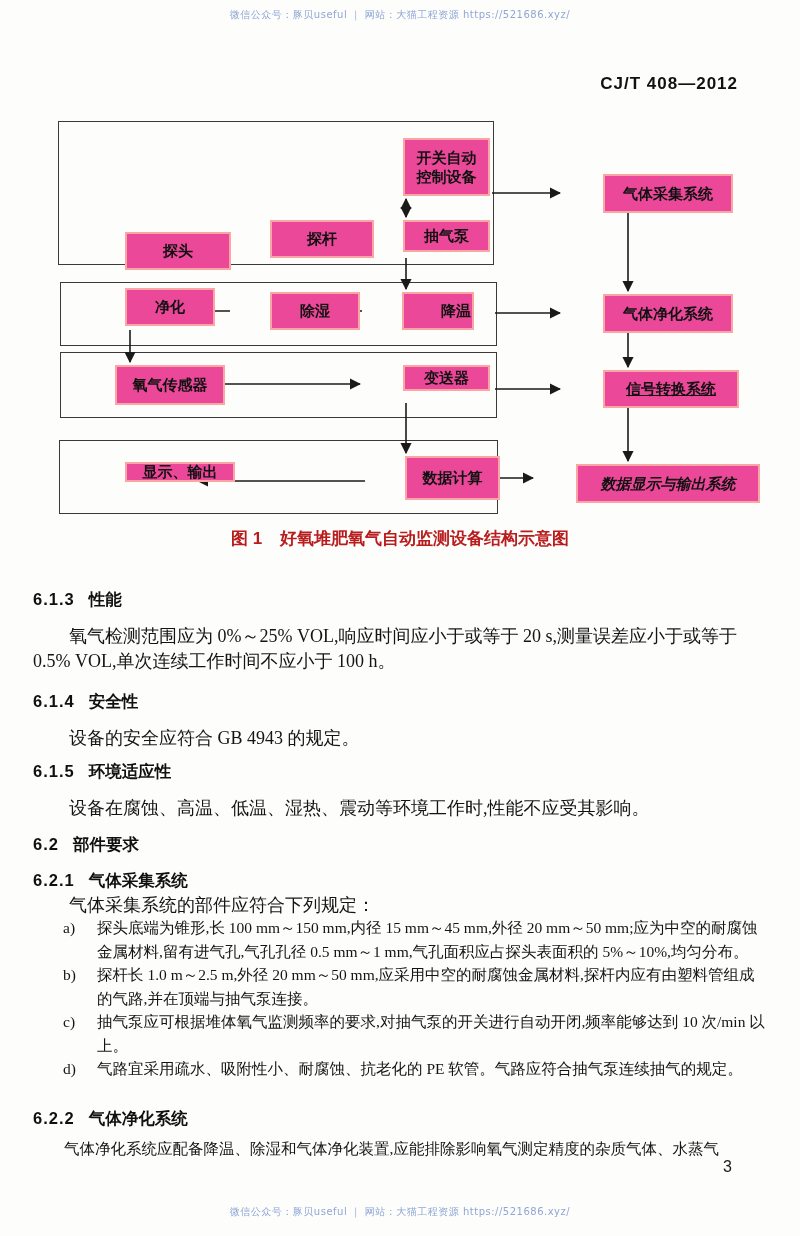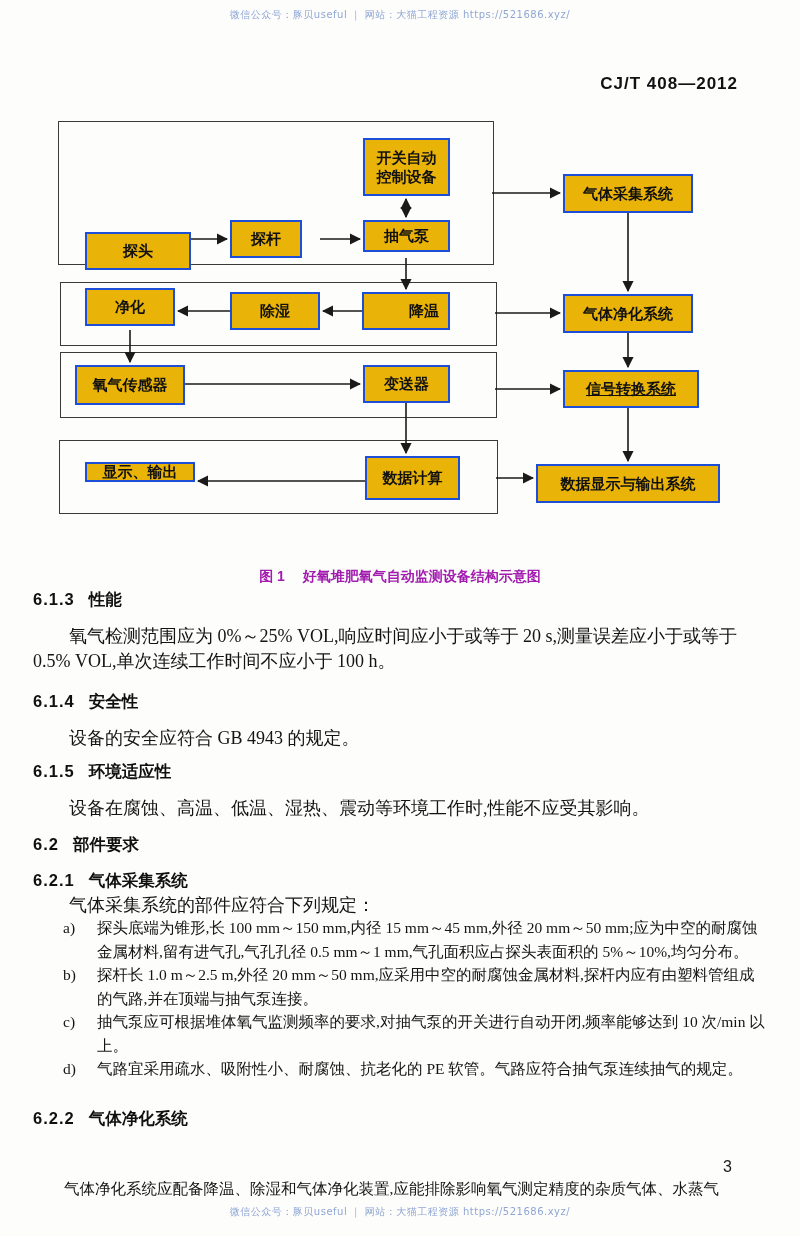--- a/index.html
+++ b/index.html
@@ -16,62 +16,62 @@
   .std-no{position:absolute;top:74px;right:62px;
       font-family:"Liberation Sans","DejaVu Sans",sans-serif;
       font-weight:700;font-size:17px;letter-spacing:1px;color:#111;}
   
   .group{position:absolute;border:1px solid #3a3a3a;background:transparent;z-index:1;}
   .g1{left:58px;top:121px;width:434px;height:142px;}
   .g2{left:60px;top:282px;width:435px;height:62px;}
   .g3{left:60px;top:352px;width:435px;height:64px;}
   .g4{left:59px;top:440px;width:437px;height:72px;}
   .conn-svg{position:absolute;left:0;top:0;width:800px;height:520px;z-index:2;pointer-events:none;}
-  .node{position:absolute;z-index:3;background:#eab308;border:2px solid #1d4ed8;
+  .node{position:absolute;z-index:3;background:#ec4899;border:2px solid #fca5a5;
       display:flex;align-items:center;justify-content:center;text-align:center;
       font-family:"Liberation Sans","DejaVu Sans",sans-serif;
       font-weight:700;font-size:15px;color:#111;box-sizing:border-box;
-      white-space:pre-line;line-height:1.3;}
+      white-space:pre-line;line-height:1.3;margin-left:40px;}
   .n-probe{left:85px;top:232px;width:106px;height:38px;}
-  .n-rod{left:230px;top:220px;width:72px;height:38px;}
+  .n-rod{left:230px;top:220px;width:104px;height:38px;}
   .n-pump{left:363px;top:220px;width:87px;height:32px;}
   .n-ctrl{left:363px;top:138px;width:87px;height:58px;}
   .n-purify{left:85px;top:288px;width:90px;height:38px;}
   .n-dehumid{left:230px;top:292px;width:90px;height:38px;}
-  .n-cool{left:362px;top:292px;width:88px;height:38px;padding-left:36px;}
+  .n-cool{left:362px;top:292px;width:72px;height:38px;padding-left:36px;}
   .n-sensor{left:75px;top:365px;width:110px;height:40px;}
-  .n-trans{left:363px;top:365px;width:87px;height:38px;text-align:right;}
+  .n-trans{left:363px;top:365px;width:87px;height:26px;text-align:right;}
   .n-disp{left:85px;top:462px;width:110px;height:20px;}
   .n-calc{left:365px;top:456px;width:95px;height:44px;}
   .n-sysc{left:563px;top:174px;width:130px;height:39px;}
   .n-sysp{left:563px;top:294px;width:130px;height:39px;}
   .n-syss{left:563px;top:370px;width:136px;height:38px;text-decoration:underline;}
-  .n-syso{left:536px;top:464px;width:184px;height:39px;}
+  .n-syso{left:536px;top:464px;width:184px;height:39px;font-style:italic;}
   
-  .caption{position:absolute;top:568px;left:0;width:100%;text-align:center;
+  .caption{position:absolute;top:527px;left:0;width:100%;text-align:center;
       font-family:"Liberation Sans","DejaVu Sans",sans-serif;
-      font-weight:700;font-size:14px;color:#a21caf;}
+      font-weight:700;font-size:17px;color:#b91c1c;}
   .caption .gap{display:inline-block;width:18px;}
   .hd{position:absolute;left:33px;
       font-family:"Liberation Sans","DejaVu Sans",sans-serif;
       font-weight:700;font-size:16.5px;color:#101010;}
   .hd .num{margin-right:14px;letter-spacing:1px;}
   .para{position:absolute;left:33px;width:734px;font-size:18px;line-height:25px;
       text-indent:2em;color:#141414;}
   .h613{top:589px;} .p613{top:624px;}
   .h614{top:691px;} .p614{top:726px;}
   .h615{top:761px;} .p615{top:796px;}
   .h62{top:834px;}  .h621{top:870px;}
   .p621{top:894px;line-height:23px;}
   .list{position:absolute;left:63px;top:916px;width:704px;
       font-size:15.5px;line-height:23.5px;color:#141414;}
   .li{display:flex;}
   .li .mk{width:34px;flex:0 0 34px;}
   .li .tx{flex:1;}
-  .h622{top:1108px;} .p622{top:1136px;font-size:15.5px;margin-top:40px;}
+  .h622{top:1108px;} .p622{top:1136px;font-size:15.5px;}
   .pageno{position:absolute;top:1158px;right:68px;font-size:16px;
       font-family:"Liberation Sans","DejaVu Sans",sans-serif;color:#1a1a1a;}
 </style>
 </head>
 <body>
 
 <div class="page">
 
   <div class="wm wm-top">微信公众号：豚贝useful ｜ 网站：大猫工程资源 https://521686.xyz/</div>
 

